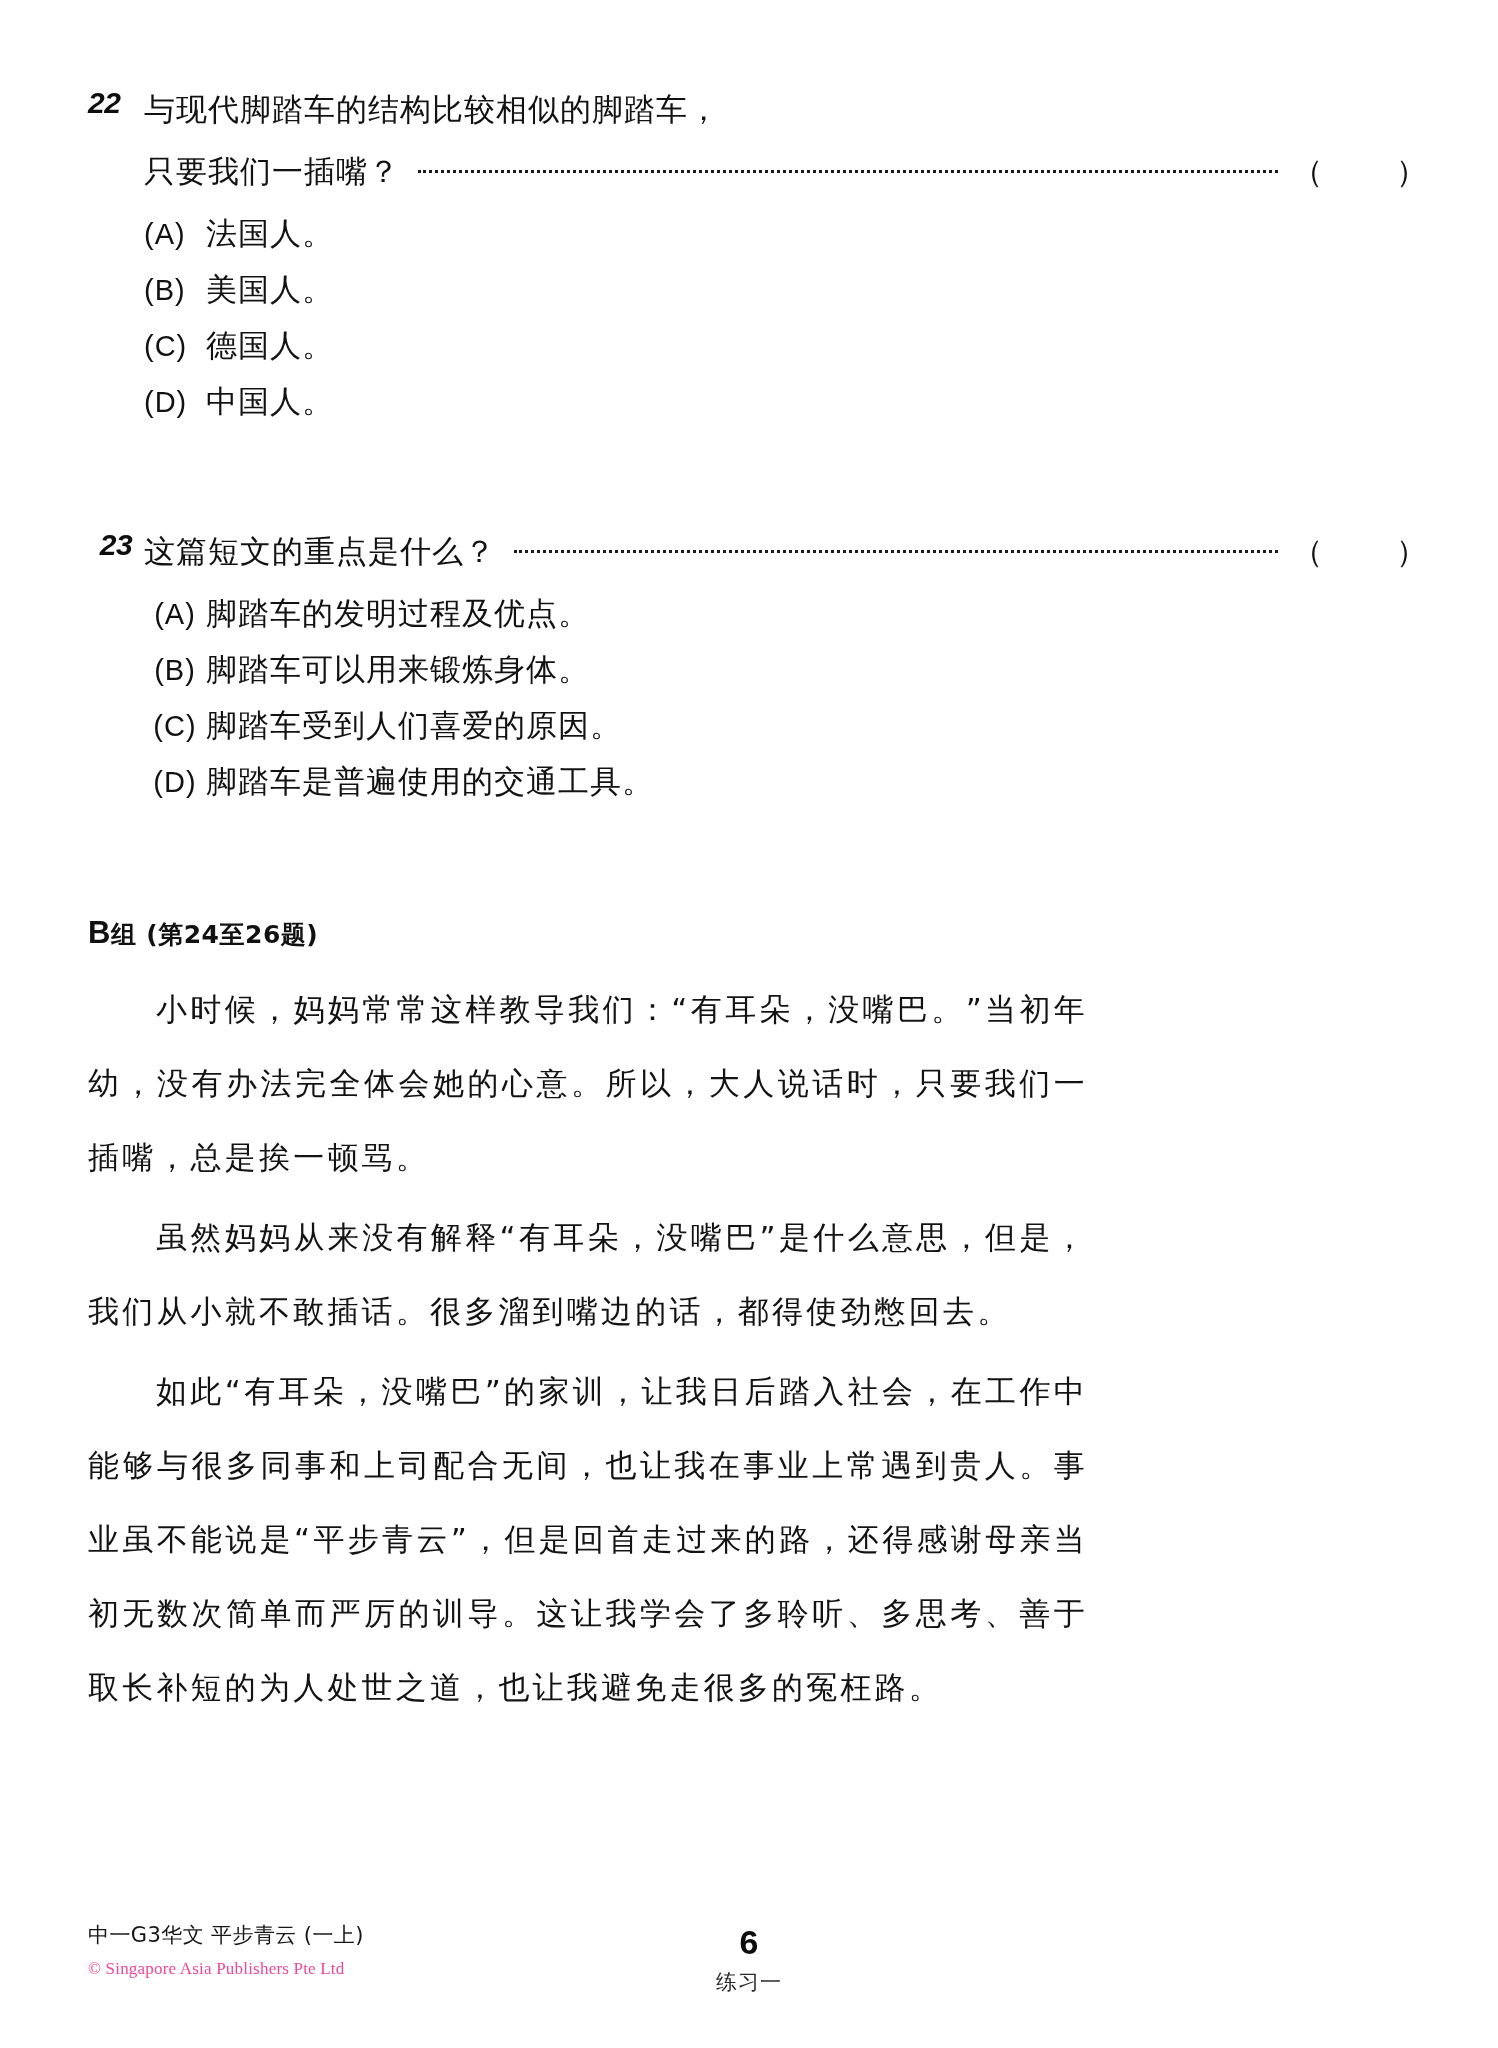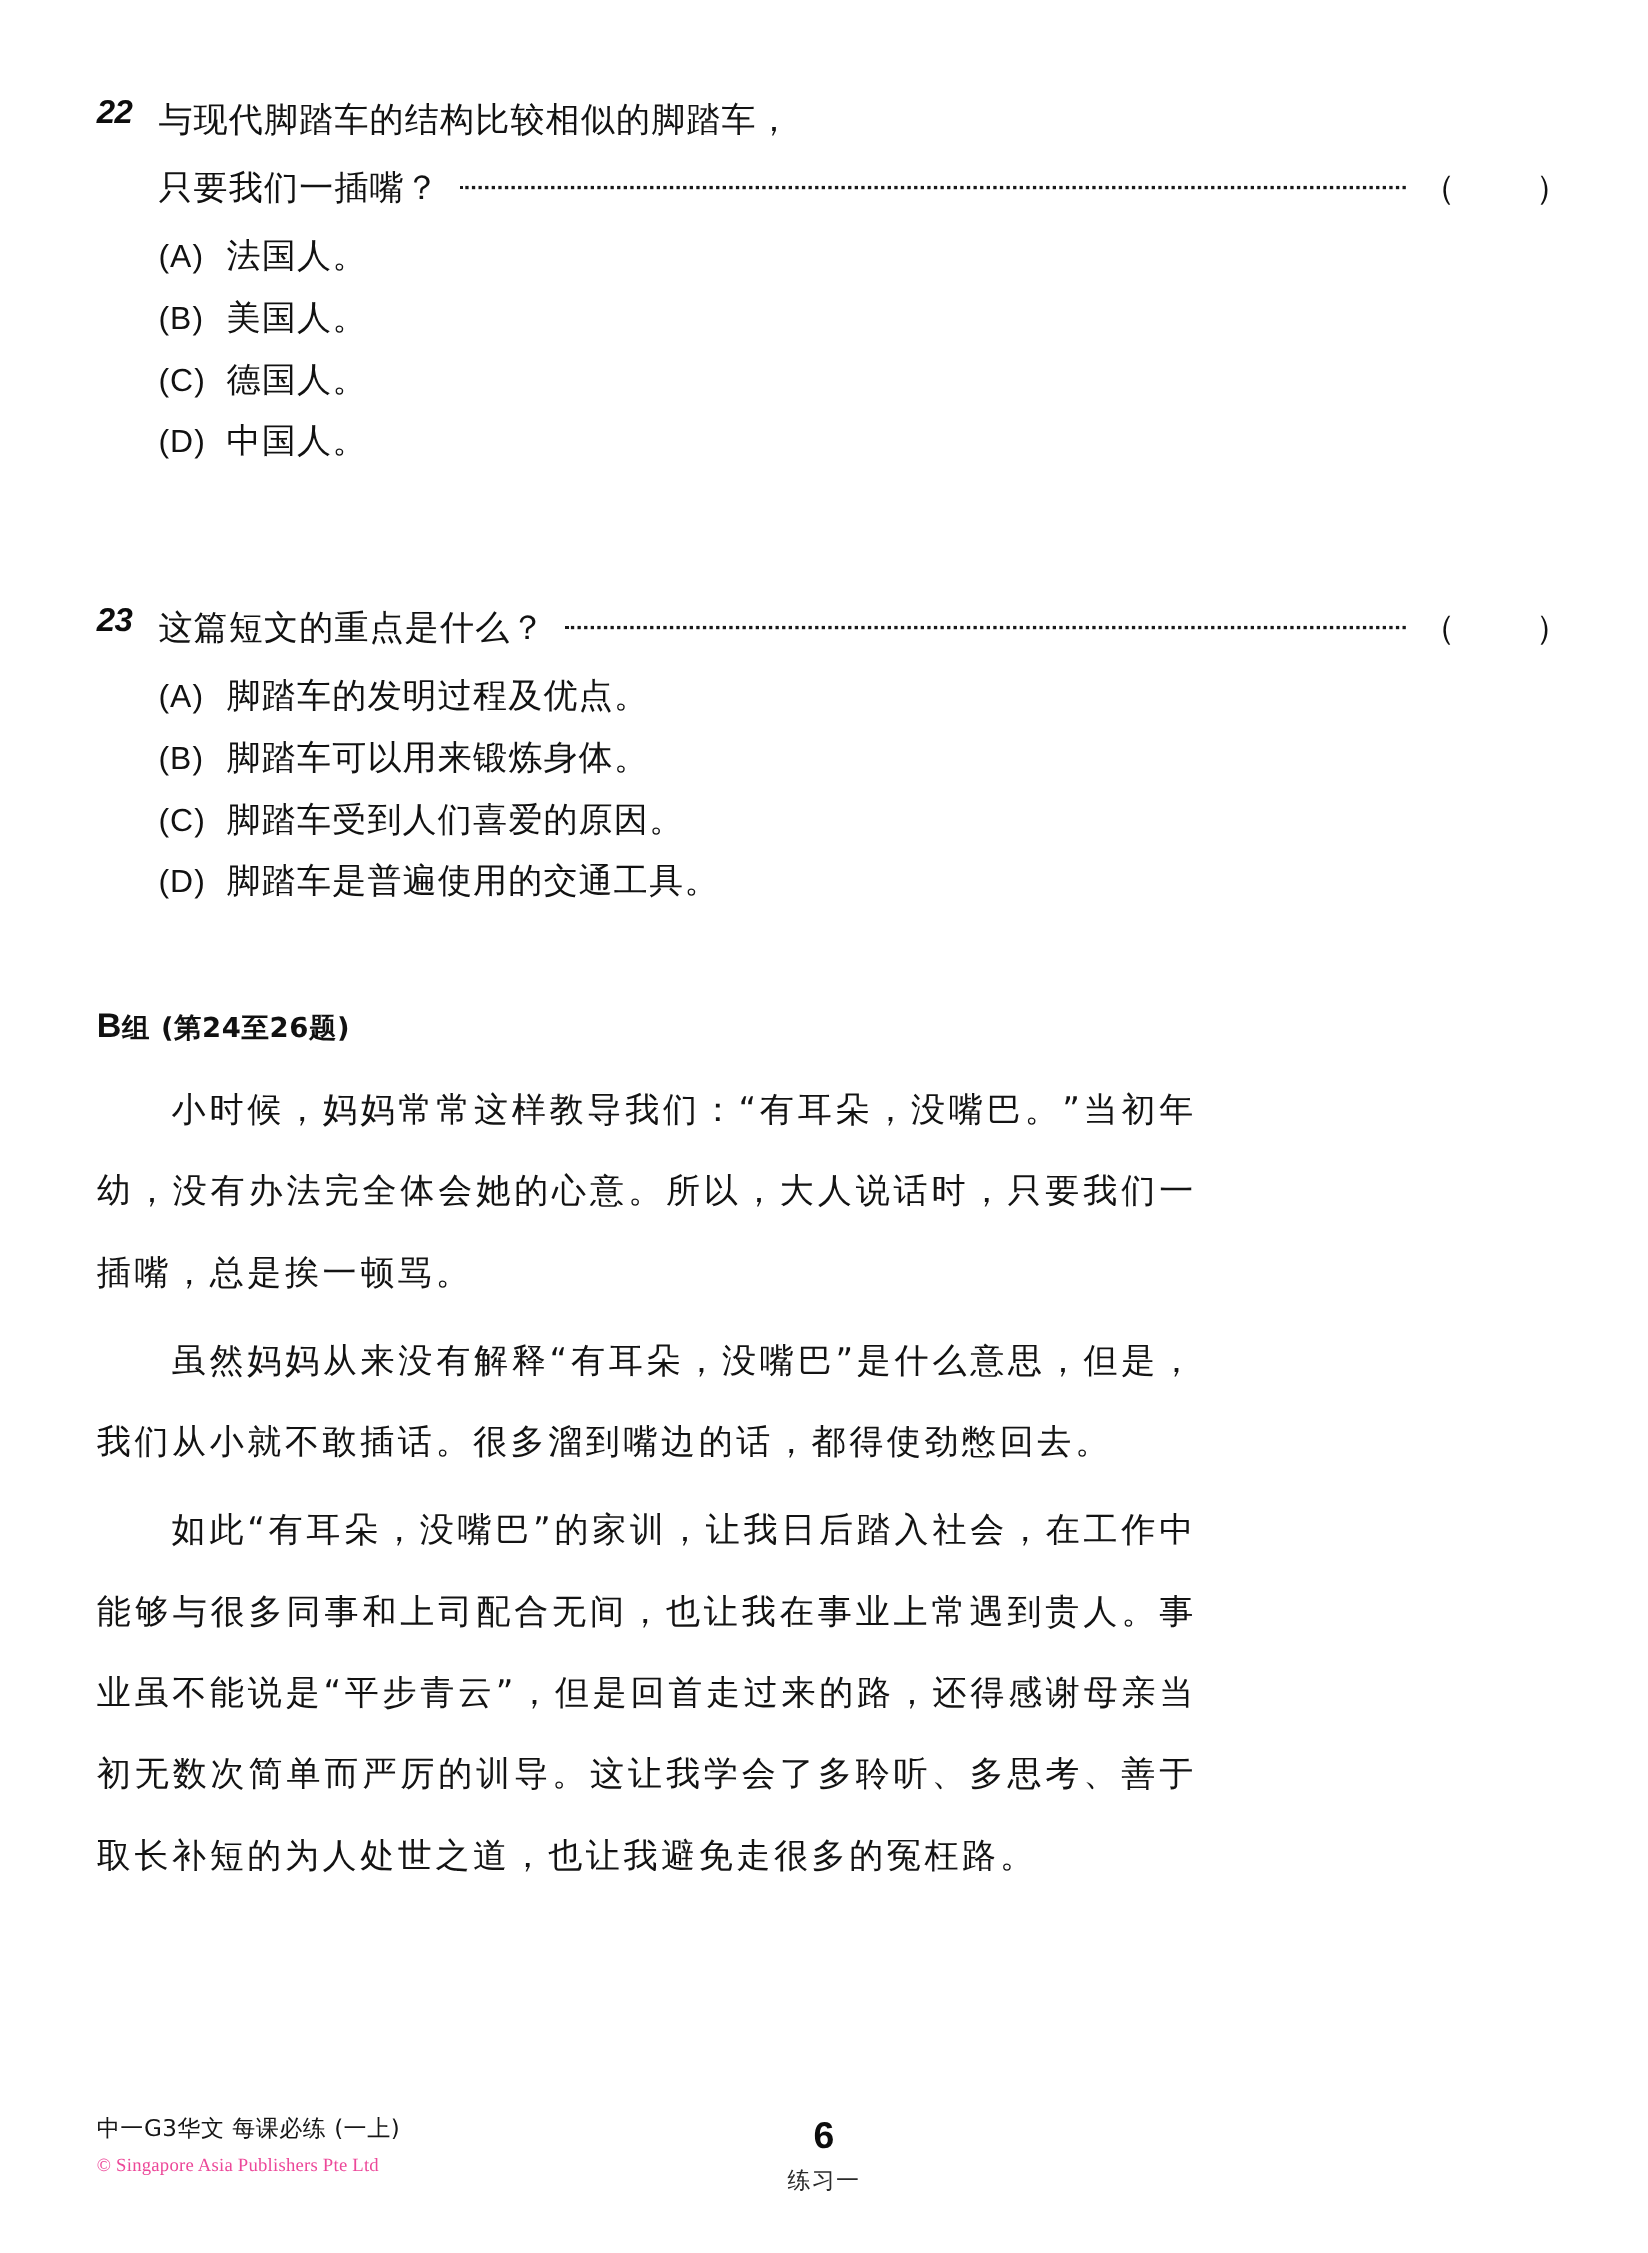--- a/index.html
+++ b/index.html
@@ -214,21 +214,21 @@
         <span class="opt-label">(C)</span>
         <span class="opt-text cn">德国人。</span>
       </div>
       <div class="option">
         <span class="opt-label">(D)</span>
         <span class="opt-text cn">中国人。</span>
       </div>
     </div>
   </div>
 
-  <div class="question" style="top:540px;">
+  <div class="question" style="top:520px;text-align:center;">
     <div class="q-head">
       <div class="q-num">23</div>
       <div class="q-body">
         <div class="q-line">
           <span class="cn q-stem-text">这篇短文的重点是什么？</span>
           <span class="dots"></span>
           <span class="paren"><span>（</span><span class="gap"></span><span>）</span></span>
         </div>
       </div>
     </div>
@@ -257,21 +257,21 @@
   </div>
 
   <div class="passage" style="top:972px;">
     <p class="para">小时候，妈妈常常这样教导我们：“有耳朵，没嘴巴。”当初年幼，没有办法完全体会她的心意。所以，大人说话时，只要我们一插嘴，总是挨一顿骂。</p>
     <p class="para">虽然妈妈从来没有解释“有耳朵，没嘴巴”是什么意思，但是，我们从小就不敢插话。很多溜到嘴边的话，都得使劲憋回去。</p>
     <p class="para">如此“有耳朵，没嘴巴”的家训，让我日后踏入社会，在工作中能够与很多同事和上司配合无间，也让我在事业上常遇到贵人。事业虽不能说是“平步青云”，但是回首走过来的路，还得感谢母亲当初无数次简单而严厉的训导。这让我学会了多聆听、多思考、善于取长补短的为人处世之道，也让我避免走很多的冤枉路。</p>
   </div>
 
   <div class="footer">
     <div class="footer-left">
-      <div class="footer-title cn">中一G3华文 每课必练 (一上)</div>
+      <div class="footer-title cn">中一G3华文 平步青云 (一上)</div>
       <div class="footer-copy">© Singapore Asia Publishers Pte Ltd</div>
     </div>
     <div class="footer-center">
       <div class="page-no">6</div>
       <div class="footer-ex cn">练习一</div>
     </div>
   </div>
 
 </div>
 

